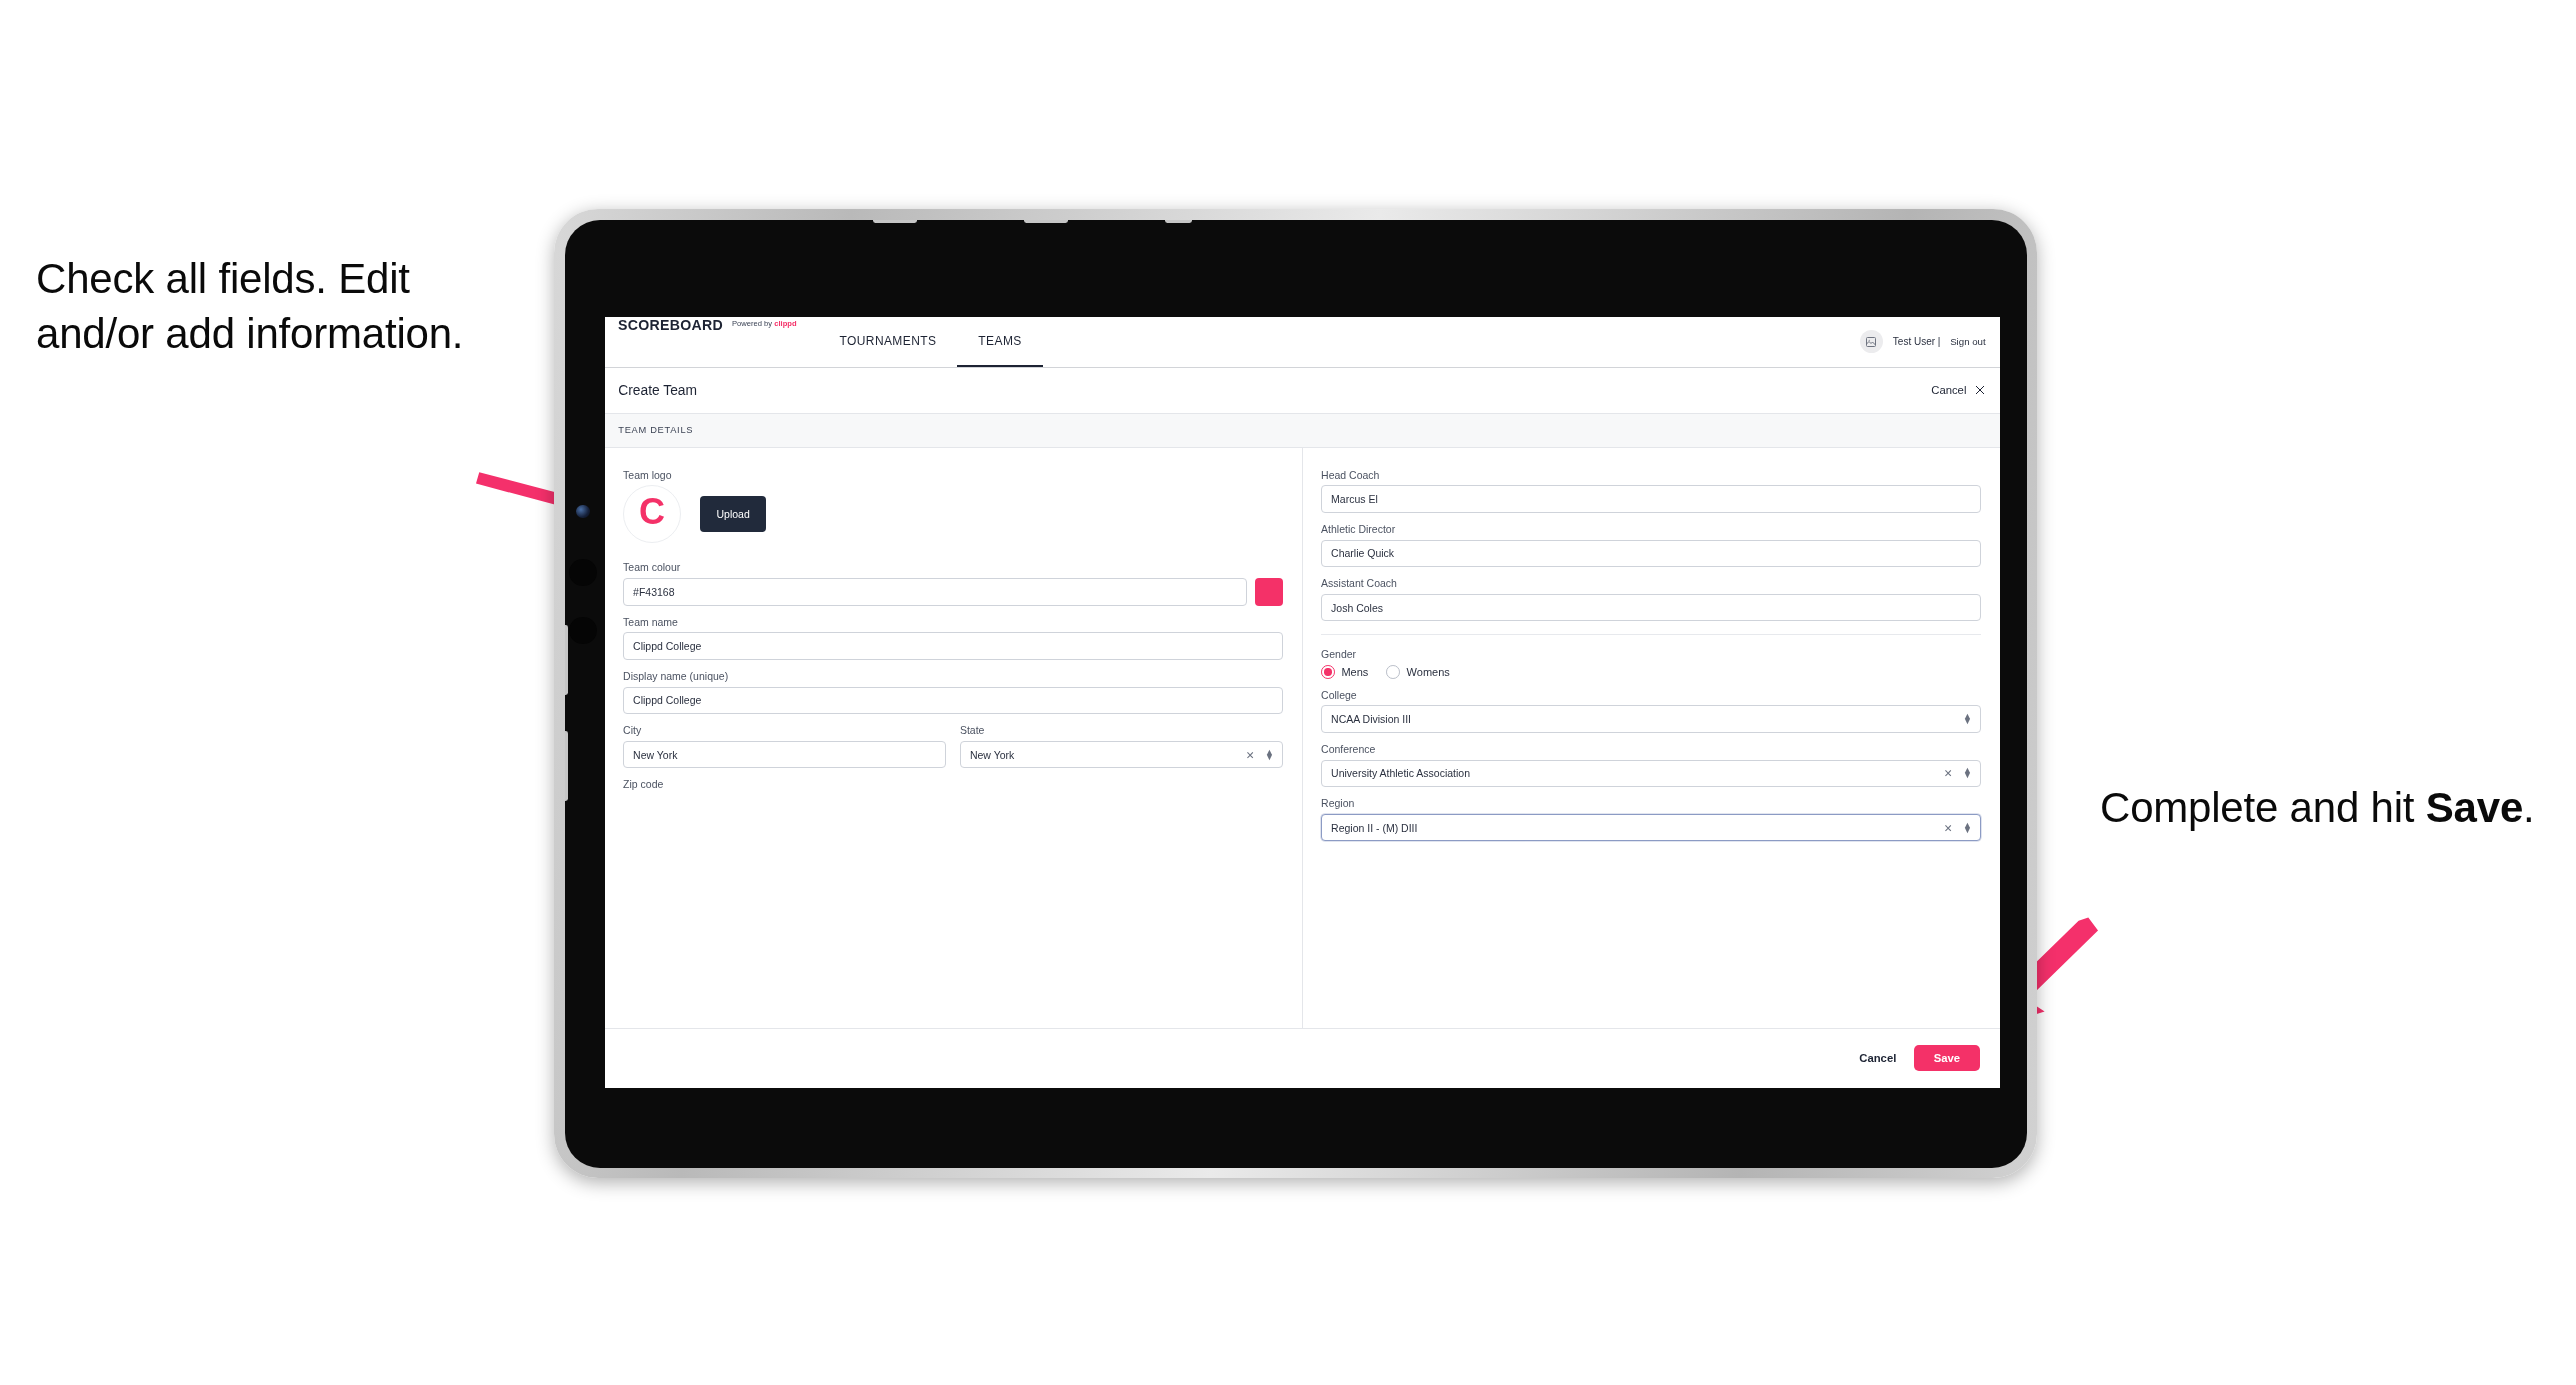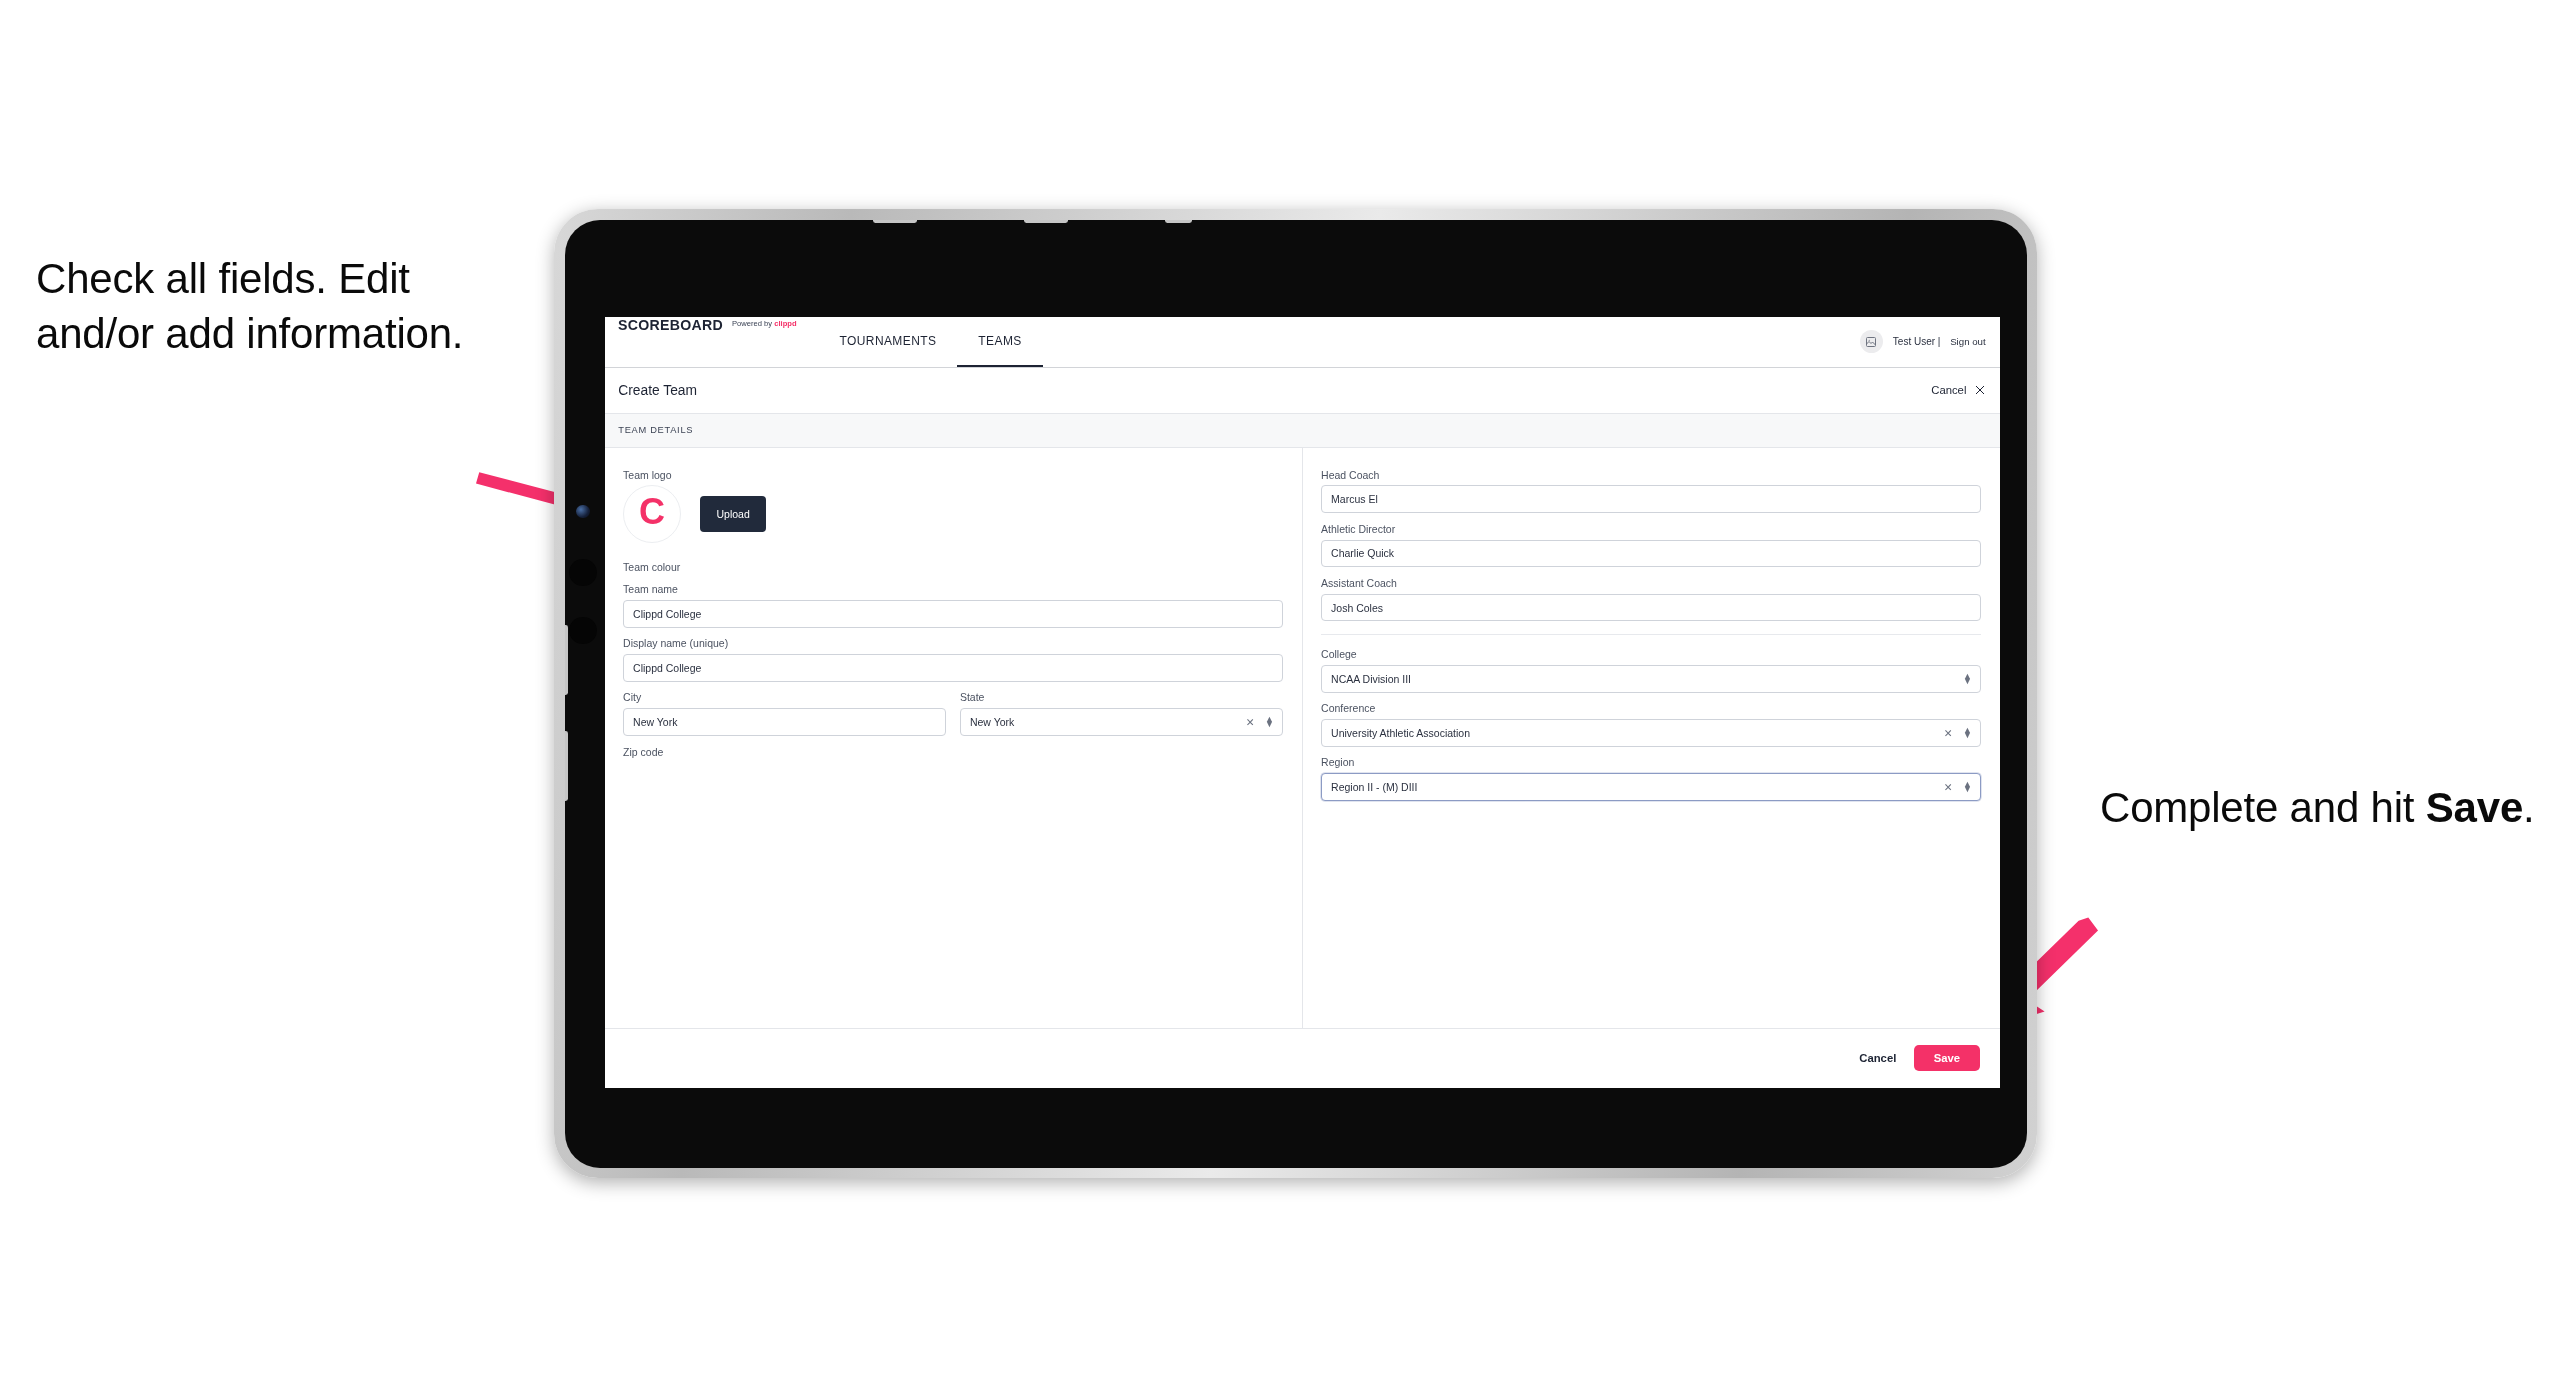--- a/index.html
+++ b/index.html
@@ -323,20 +323,24 @@
             <div id="logo-row">
               <div id="logo-circle">
                 <span id="logo-letter">C</span>
               </div>
               <button id="upload-btn">Upload</button>
             </div>
           </div>
 
           <div class="fld">
             <span class="lbl">Team colour</span>
+            <div id="colour-row">
+              <div class="inp">#F43168</div>
+              <div id="colour-swatch"></div>
+            </div>
           </div>
 
           <div class="fld">
             <span class="lbl">Team name</span>
             <div class="inp">Clippd College</div>
           </div>
 
           <div class="fld">
             <span class="lbl">Display name (unique)</span>
             <div class="inp">Clippd College</div>
@@ -380,20 +384,33 @@
             <div class="inp">Charlie Quick</div>
           </div>
 
           <div class="fld">
             <span class="lbl">Assistant Coach</span>
             <div class="inp">Josh Coles</div>
           </div>
 
           <div class="hr"></div>
 
+          <div class="fld">
+            <span class="lbl">Gender</span>
+            <div id="gender-row">
+              <div class="radio on">
+                <span class="dotouter"></span>
+                <span class="rl">Mens</span>
+              </div>
+              <div class="radio">
+                <span class="dotouter"></span>
+                <span class="rl">Womens</span>
+              </div>
+            </div>
+          </div>
 
           <div class="fld">
             <span class="lbl">College</span>
             <div class="sel">
               <div class="inp">NCAA Division III</div>
               <div class="sel-icons">
                 <span class="chev">
                     <span>▲</span>
                     <span>▼</span>
                   </span>

